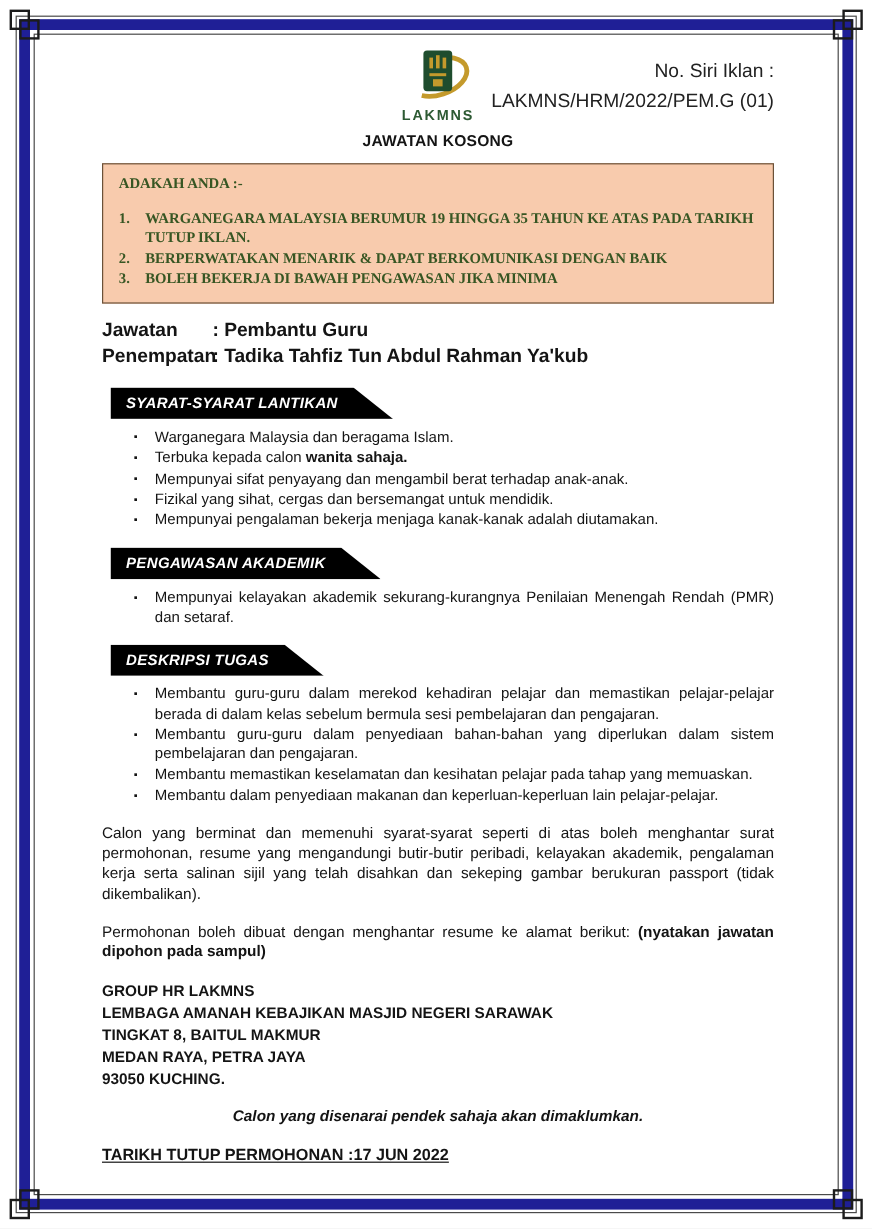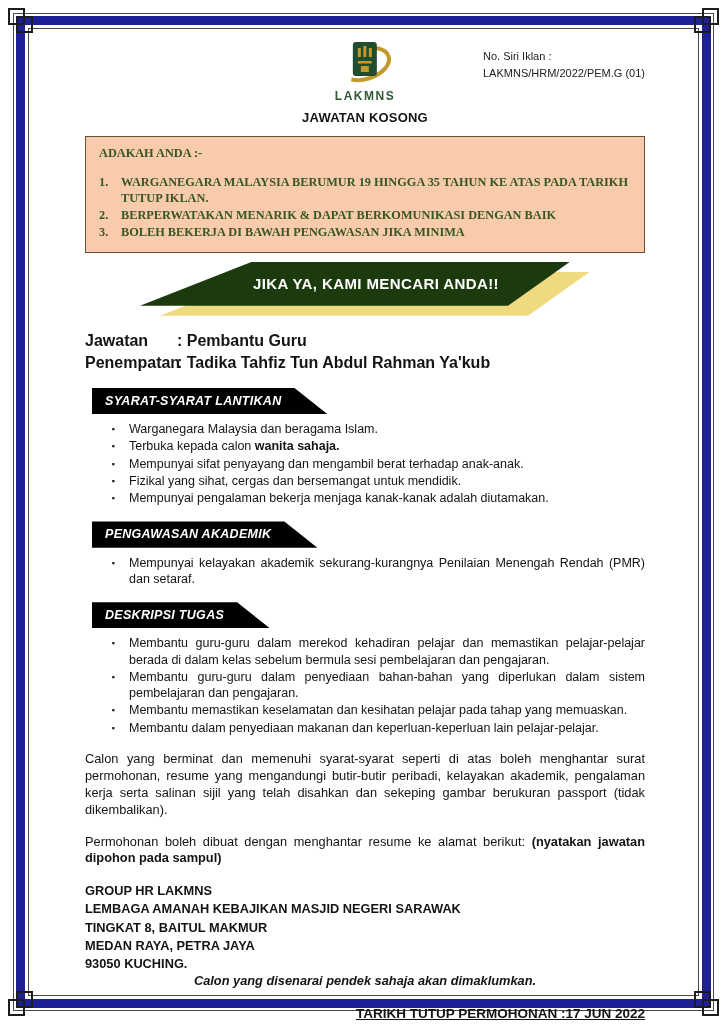--- a/index.html
+++ b/index.html
@@ -16,21 +16,21 @@
   .tr1{right:8px;top:8px;}  .tr2{right:16px;top:16px;}
   .bl1{left:8px;bottom:8px;} .bl2{left:16px;bottom:16px;}
   .br1{right:8px;bottom:8px;} .br2{right:16px;bottom:16px;}
 
   
   .content{position:absolute;left:85px;right:82px;top:40px;font-size:12.5px;line-height:1.3;}
 
   .hdr{position:relative;height:66px;}
   .logo{position:absolute;left:50%;transform:translateX(-50%);top:0;text-align:center;}
   .logo-name{font-weight:bold;color:#2d5a33;font-size:12px;letter-spacing:1.5px;margin-top:-1px;}
-  .serial{position:absolute;right:0;top:8px;font-size:11px;line-height:1.55;color:#222;}
+  .serial{position:absolute;right:0;top:8px;text-align:right;font-size:16px;line-height:1.55;color:#222;}
 
   .doc-title{text-align:center;font-weight:bold;font-size:13px;letter-spacing:.2px;margin-top:4px;}
 
   
   .intro{margin-top:9px;background:var(--peach,#f8cbad);border:1px solid #6b5138;
          color:var(--dkgreen,#375623);font-family:"Liberation Serif",serif;font-weight:bold;
          font-size:12.3px;padding:9px 13px 11px 13px;line-height:1.3;}
   .intro-head{margin-bottom:13px;}
   .intro-item{display:flex;margin-top:1px;}
   .intro-num{width:22px;flex:0 0 22px;}
@@ -59,22 +59,22 @@
 
   ul.blist{list-style:none;margin:7px 0 0 0;padding:0;}
   ul.blist li{display:flex;margin-bottom:1px;}
   .bull{flex:0 0 44px;text-align:center;font-size:9px;line-height:16px;padding-left:12px;box-sizing:border-box;}
   .btext{flex:1;text-align:justify;}
   .bold{font-weight:bold;}
 
   .para{margin-top:15px;text-align:justify;font-size:12.8px;line-height:1.32;}
 
   .address{margin-top:15px;font-weight:bold;font-size:12.8px;line-height:1.42;}
-  .note{text-align:center;font-style:italic;font-weight:bold;font-size:12.8px;}
-  .closing{margin-top:15px;text-align:right;font-weight:bold;font-size:13.5px;text-decoration:underline;}
+  .note{margin-top:14px;text-align:center;font-style:italic;font-weight:bold;font-size:12.8px;}
+  .closing{margin-top:15px;text-align:left;font-weight:bold;font-size:13.5px;text-decoration:underline;}
 </style>
 </head>
 <body>
 
 <div class="page" style="--navy: #1f1f96; --peach: #f8cbad; --dkgreen: #375623; --bgreen: #1d3a0e; --gold: #efda7f;">
 
   <div class="frame-a"></div>
   <div class="frame-b"></div>
   <div class="frame-c"></div>
   <div class="csq tl1"></div>
@@ -120,26 +120,20 @@
       <div class="intro-item">
         <span class="intro-num">2.</span>
         <span class="intro-text">BERPERWATAKAN MENARIK &amp; DAPAT BERKOMUNIKASI DENGAN BAIK</span>
       </div>
       <div class="intro-item">
         <span class="intro-num">3.</span>
         <span class="intro-text">BOLEH BEKERJA DI BAWAH PENGAWASAN JIKA MINIMA</span>
       </div>
     </div>
 
-    <div class="banner-wrap">
-      <div class="banner-shadow"></div>
-      <div class="banner-green">
-        <span class="banner-text">JIKA YA, KAMI MENCARI ANDA!!</span>
-      </div>
-    </div>
 
     <div class="pos">
       <div class="pos-row">
         <span class="pos-label">Jawatan</span>
         <span>: Pembantu Guru</span>
       </div>
       <div class="pos-row">
         <span class="pos-label">Penempatan</span>
         <span>: Tadika Tahfiz Tun Abdul Rahman Ya'kub</span>
       </div>

